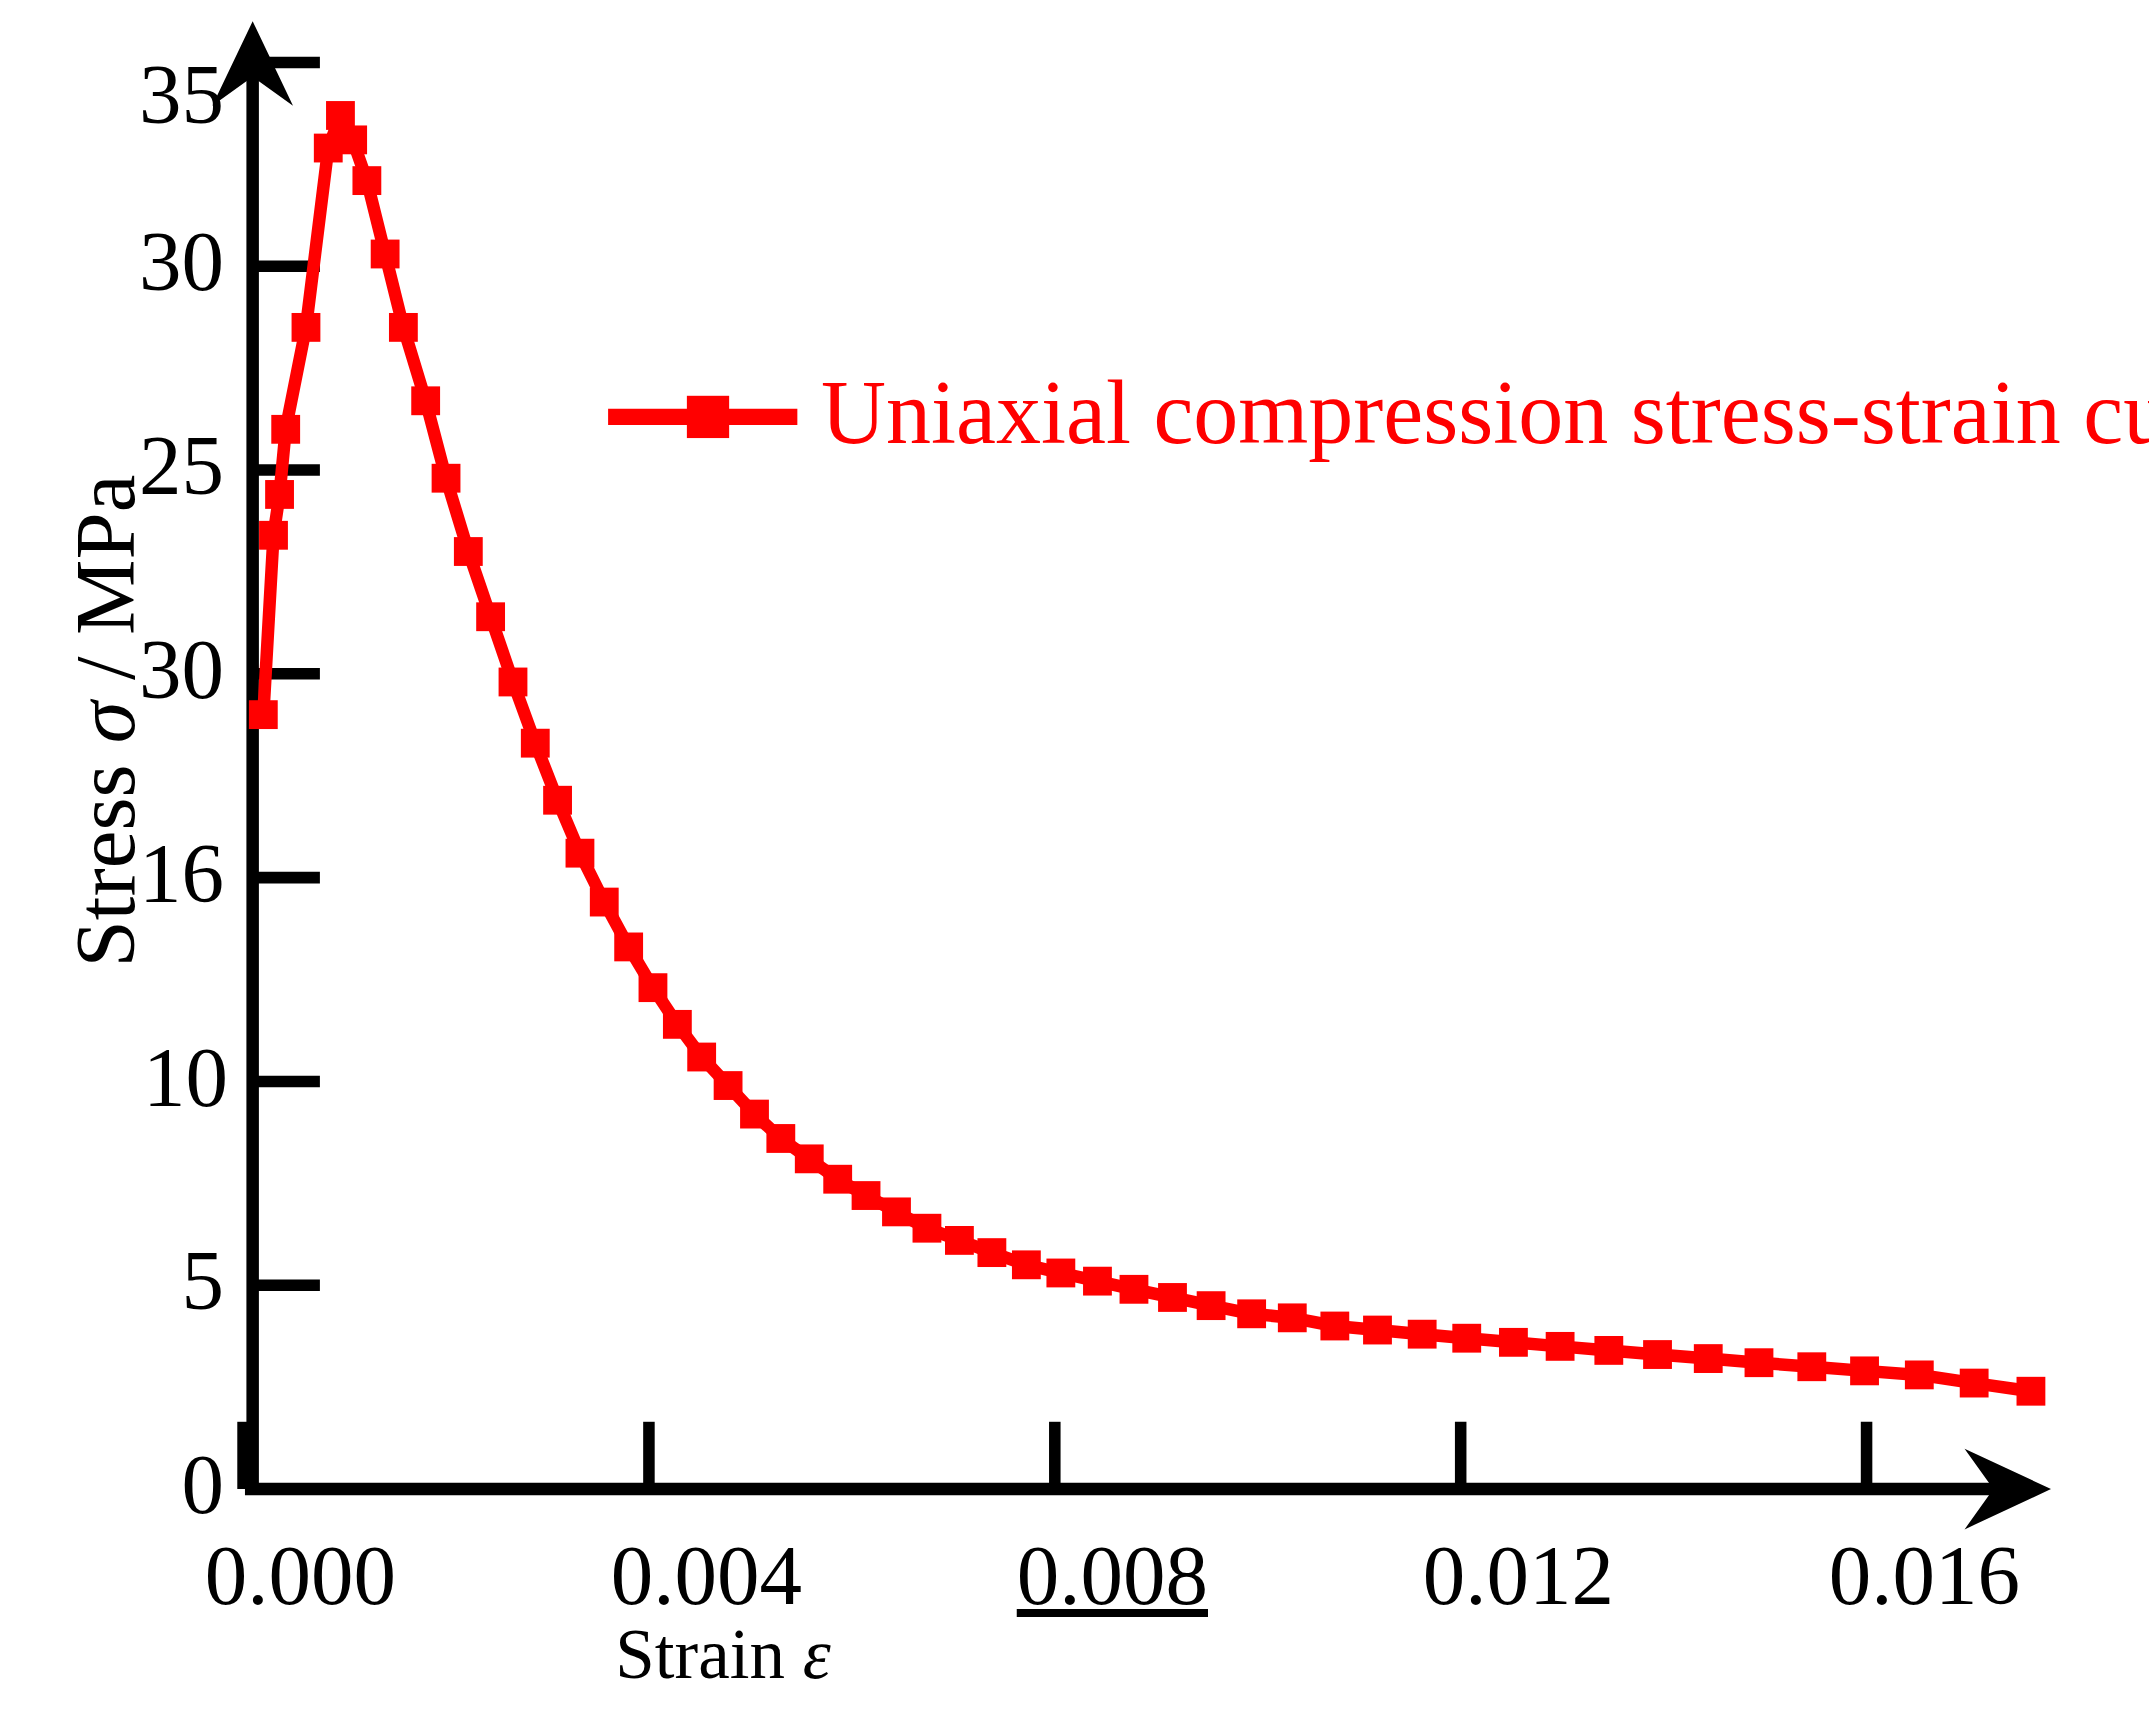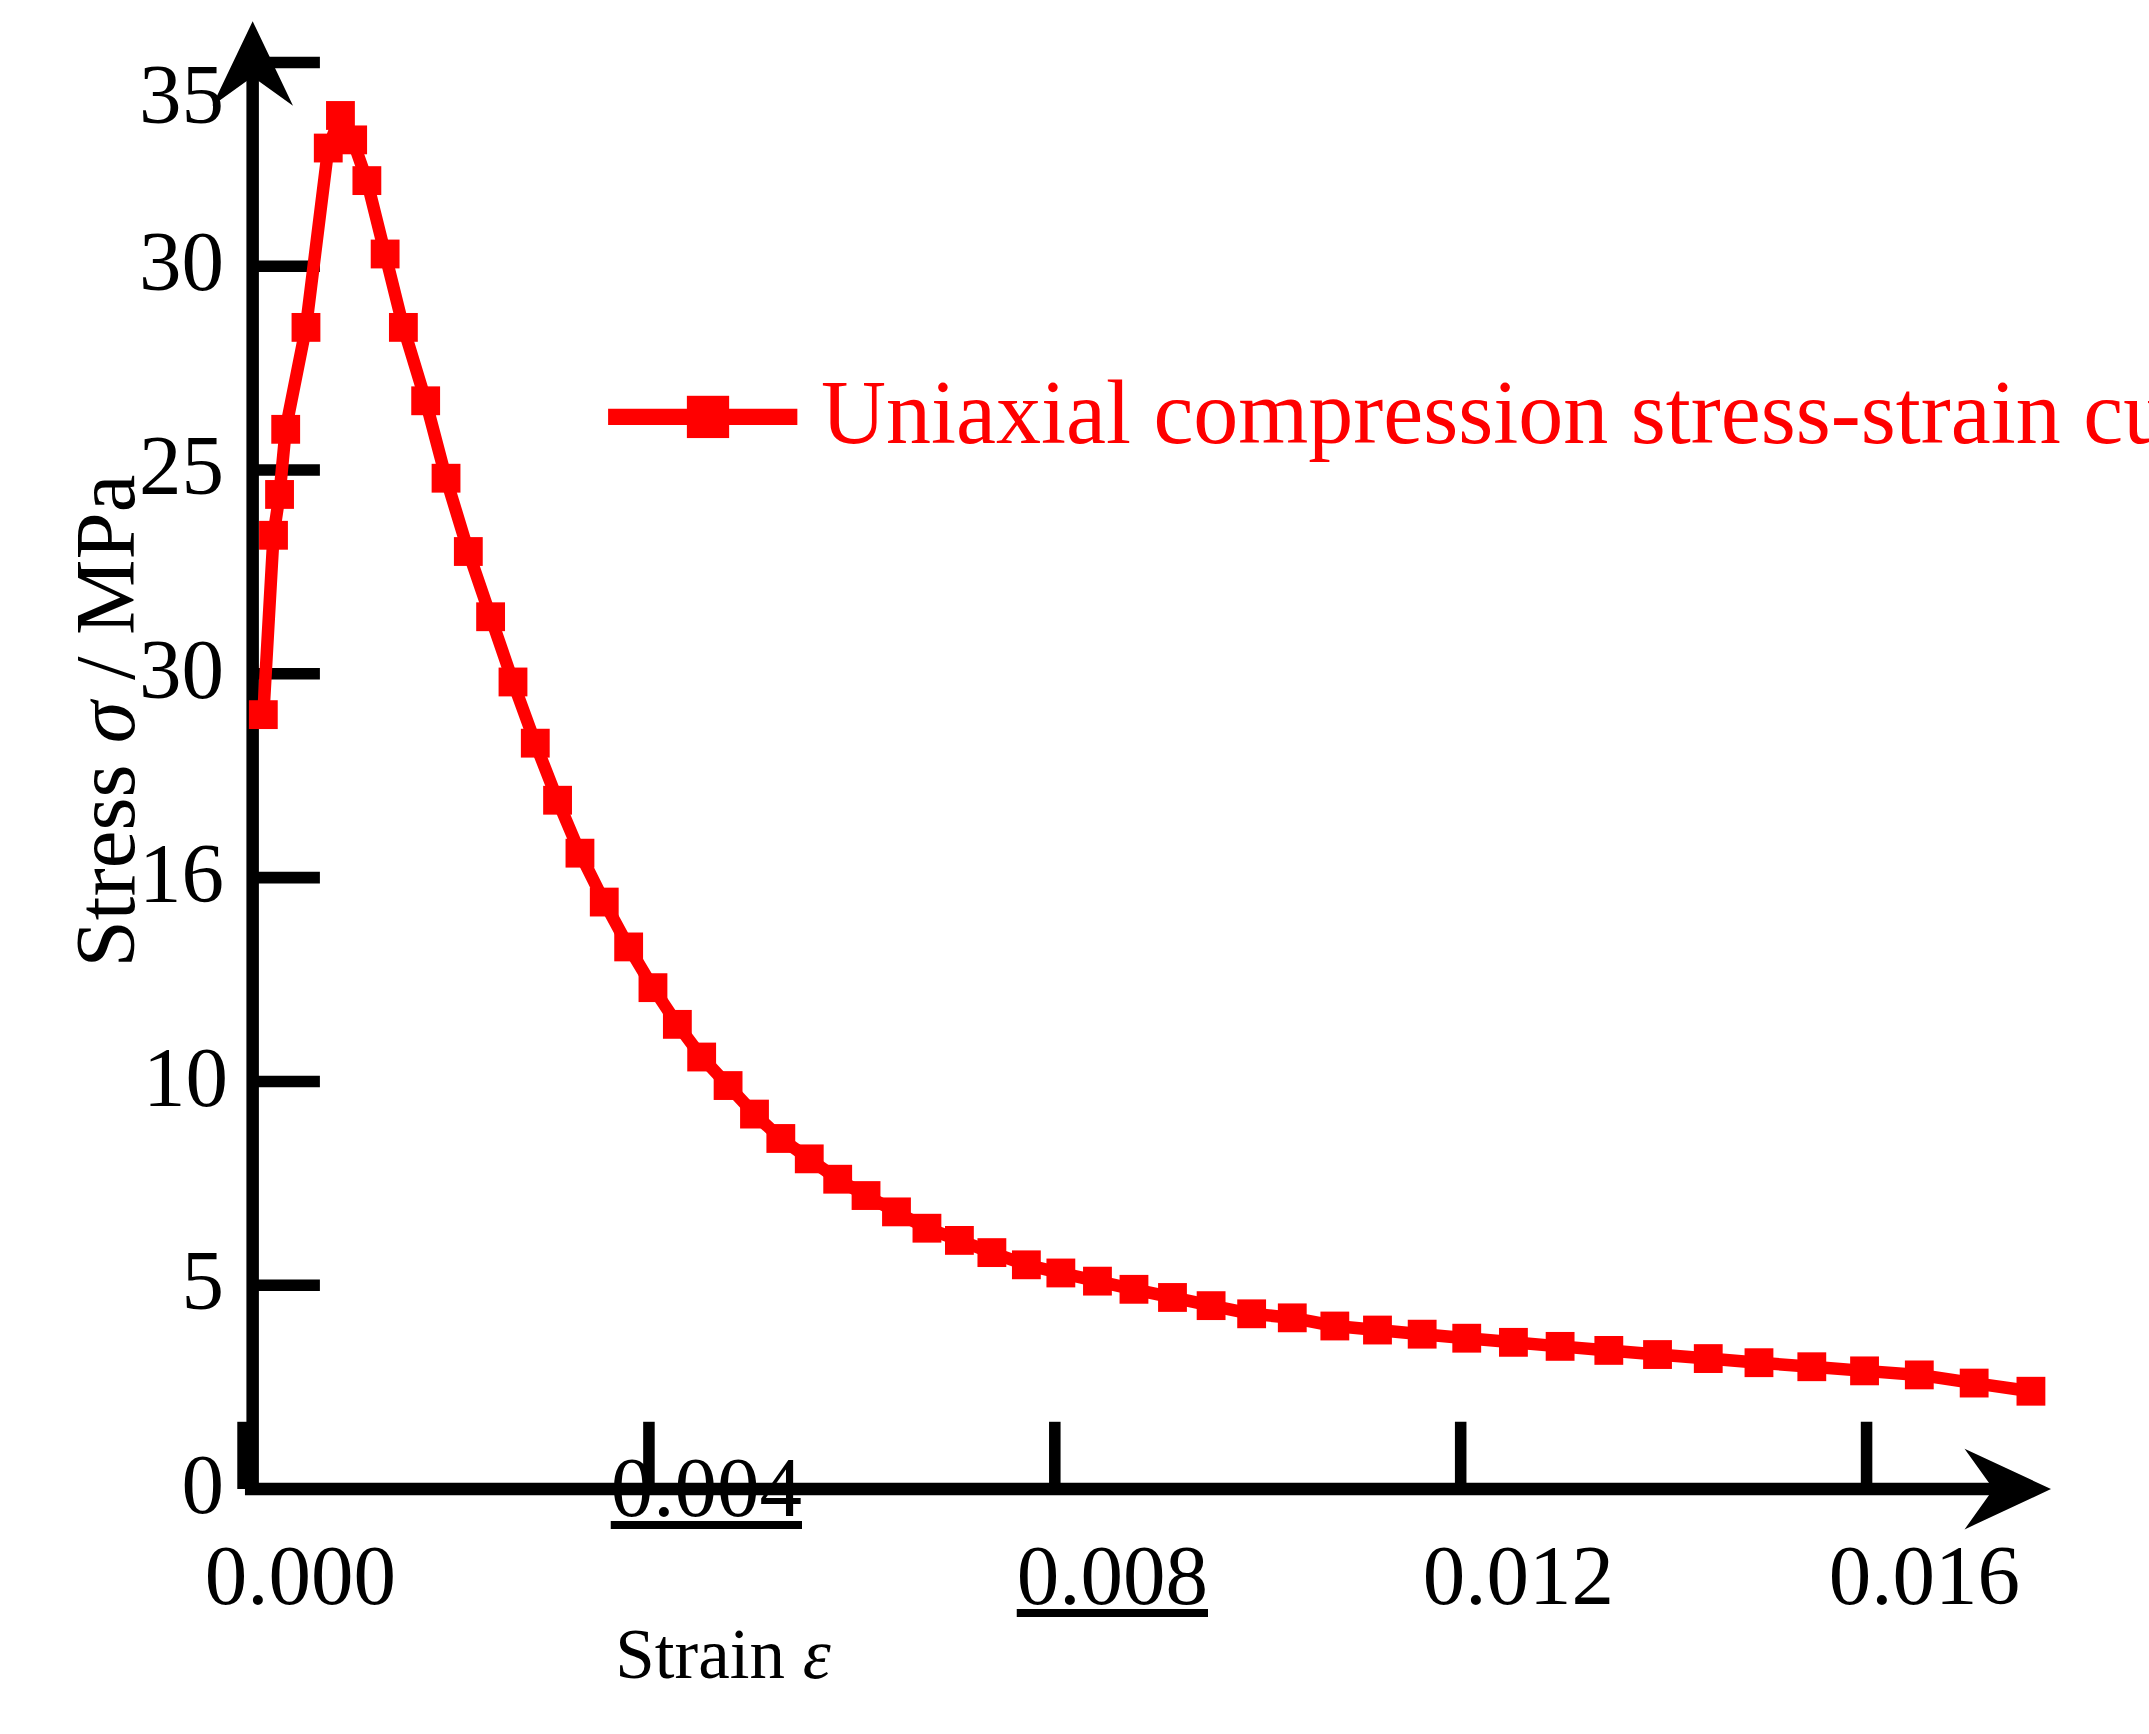--- a/index.html
+++ b/index.html
@@ -152,21 +152,21 @@
   <div id="tick-labels">
       <div class="tick-label ytick-label" style="left: 32px; width: 192px; top: 1435px;">0</div>
       <div class="tick-label ytick-label" style="left: 32px; width: 192px; top: 1231px;">5</div>
       <div class="tick-label ytick-label" style="left: 36px; width: 192px; top: 1028px;">10</div>
       <div class="tick-label ytick-label" style="left: 32px; width: 192px; top: 824px;">16</div>
       <div class="tick-label ytick-label" style="left: 32px; width: 192px; top: 620px;">30</div>
       <div class="tick-label ytick-label" style="left: 32px; width: 192px; top: 416px; text-align: right;">25</div>
       <div class="tick-label ytick-label" style="left: 32px; width: 192px; top: 212px;">30</div>
       <div class="tick-label ytick-label" style="left: 32px; width: 192px; top: 8.6px; margin-top: 36px;">35</div>
       <div class="tick-label" style="left: 89px; width: 307px; top: 1526px;">0.000</div>
-      <div class="tick-label" style="left: 495px; width: 307px; top: 1438px; text-decoration: underline;">0.004</div>
+      <div class="tick-label" style="left: 495px; width: 307px; top: 1526px;">0.004</div>
       <div class="tick-label" style="left: 901px; width: 307px; top: 1526px; text-decoration: underline;">0.008</div>
       <div class="tick-label" style="left: 1307px; width: 307px; top: 1526px;">0.012</div>
       <div class="tick-label" style="left: 1713px; width: 307px; top: 1526px;">0.016</div>
     </div>
 
   <div class="legend-text" id="legend-text" style="left:821px; top:368px;">Uniaxial compression stress-strain curve</div>
 </div>
 
 
 </body></html>

